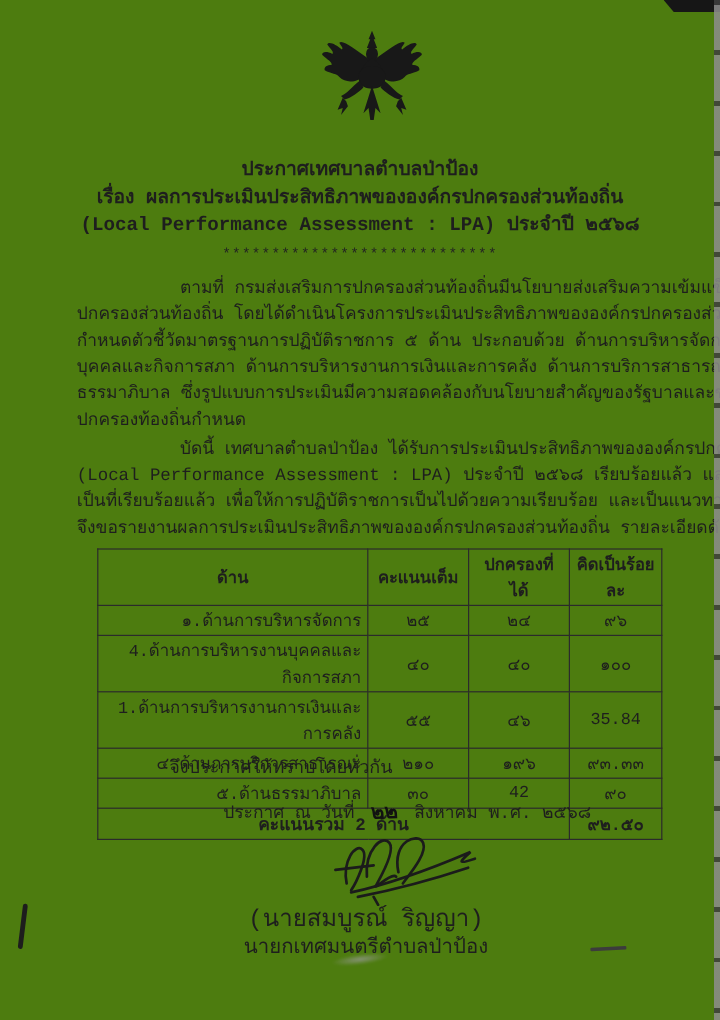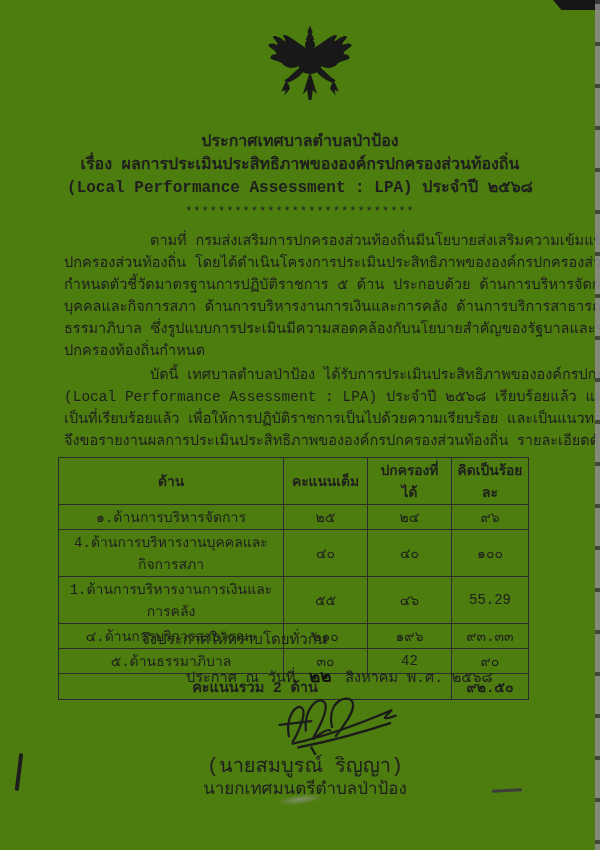--- a/index.html
+++ b/index.html
@@ -15,27 +15,27 @@
   .title-line{font-weight:bold;font-size:16px;line-height:23px;white-space:nowrap;}
   .stars{font-size:12px;letter-spacing:1px;margin-top:5px;color:#222;}
   
   .para{position:absolute;left:64px;width:492px;font-size:14.5px;line-height:22px;}
   .para .line{white-space:nowrap;}
   .para .indent{padding-left:86px;}
   #para1{top:230px;}
   #para2{top:364px;}
   
   .score-table{
-    position:absolute;left:58px;top:457px;width:470px;
+    position:absolute;left:81px;top:457px;width:470px;
     border-collapse:collapse;table-layout:fixed;font-size:14px;
   }
   .score-table th,.score-table td{border:1.4px solid #2b2b2b;padding:1px 5px;overflow:hidden;}
   .score-table th{font-weight:bold;font-size:13.8px;height:26px;text-align:center;}
   .score-table td{height:17px;}
-  .cell-name{text-align:center;padding-left:8px;}
+  .cell-name{text-align:right;padding-left:8px;}
   .cell-num{text-align:center;}
   .total-label{text-align:center;font-weight:bold;font-size:14.5px;}
   .total-num{text-align:center;font-weight:bold;}
   
   .closing-1{position:absolute;left:141px;top:627px;font-size:15px;}
   .closing-2{position:absolute;left:186px;top:662px;font-size:14.5px;}
   .hand-day{
     display:inline-block;font-weight:700;font-size:17px;
     transform:rotate(-3deg);margin:0 5px;color:#111;
   }
@@ -134,21 +134,21 @@
     <tr>
       <td class="cell-name">4.ด้านการบริหารงานบุคคลและกิจการสภา</td>
       <td class="cell-num">๔๐</td>
       <td class="cell-num">๔๐</td>
       <td class="cell-num">๑๐๐</td>
     </tr>
     <tr>
       <td class="cell-name">1.ด้านการบริหารงานการเงินและการคลัง</td>
       <td class="cell-num">๕๕</td>
       <td class="cell-num">๔๖</td>
-      <td class="cell-num">55.29</td>
+      <td class="cell-num">35.84</td>
     </tr>
     <tr>
       <td class="cell-name">๔.ด้านการบริการสาธารณะ</td>
       <td class="cell-num">๒๑๐</td>
       <td class="cell-num">๑๙๖</td>
       <td class="cell-num">๙๓.๓๓</td>
     </tr>
     <tr>
       <td class="cell-name">๕.ด้านธรรมาภิบาล</td>
       <td class="cell-num">๓๐</td>

